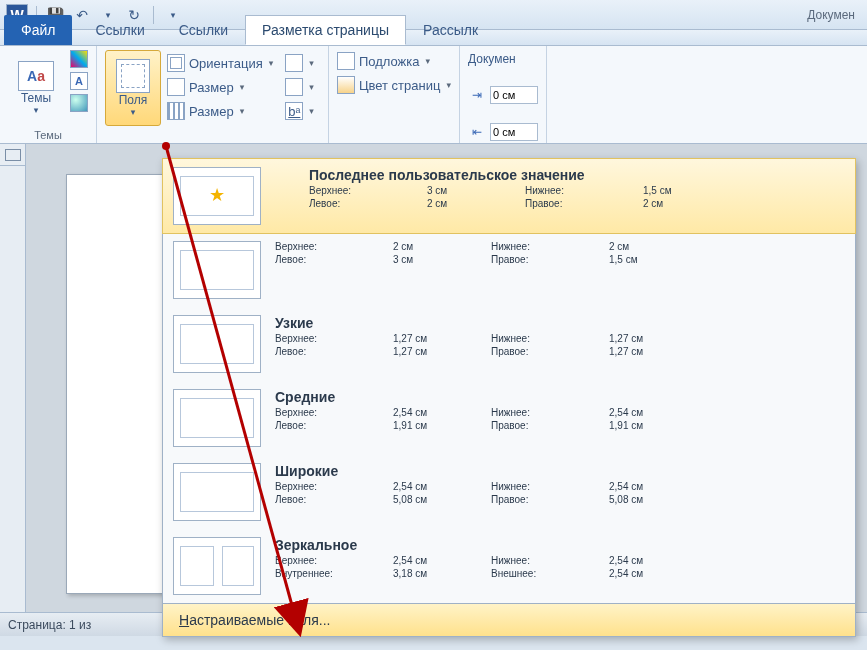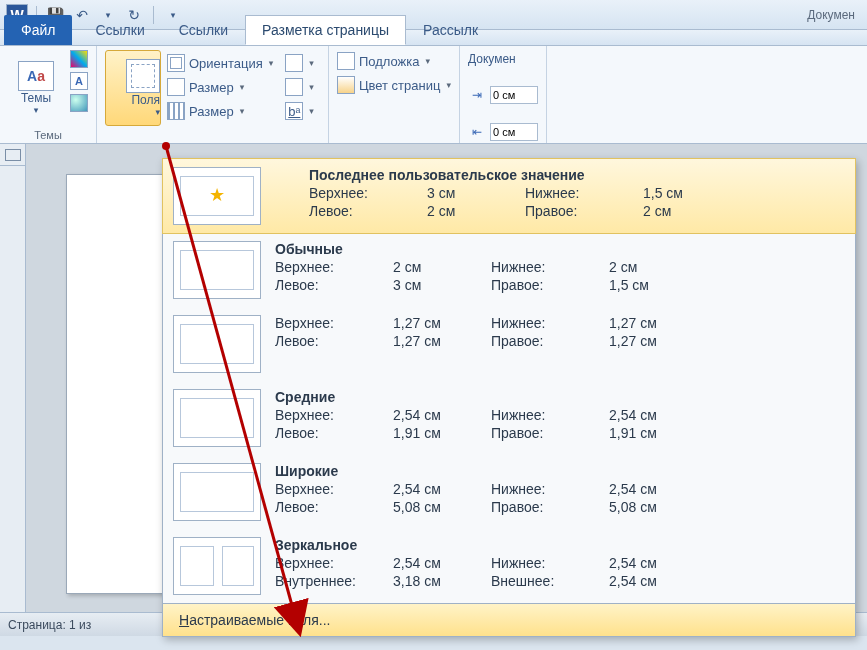--- a/index.html
+++ b/index.html
@@ -82,21 +82,20 @@
   }
   .group-body { display:flex; gap:6px; align-items:flex-start; flex:1;}
   .bigbtn {
     display:flex; flex-direction:column; align-items:center; justify-content:center;
     width:56px; height:76px; font-size:12px; color:#3b5b88;
     border:1px solid transparent; border-radius:3px;
   }
   .bigbtn.selected {
     background:linear-gradient(#fff2c8,#ffd879);
     border:1px solid #d6a93a;
-    align-items:flex-end;
   }
   .themes-icon {
     width:36px;height:30px;border:1px solid #8aa3c4;background:#fff;display:flex;align-items:center;justify-content:center;font-size:14px;font-weight:bold;
   }
   .themes-icon span:first-child{color:#3a68b5}
   .themes-icon span:last-child{color:#c04848}
   .mini-col { display:flex; flex-direction:column; gap:4px; }
   .mini-sq { width:18px;height:18px;border:1px solid #8aa3c4;background:#fff;}
   .mini-sq.colors{background:linear-gradient(45deg,#e06,#0ae,#fd0);}
   .mini-sq.fonts{display:flex;align-items:center;justify-content:center;font-size:11px;font-weight:bold;color:#3a68b5;}
@@ -155,21 +154,21 @@
     width:88px;height:58px;border:1px solid #9fb1c6;background:#fff;position:relative;flex-shrink:0;
   }
   .dd-thumb::before{content:"";position:absolute;inset:8px 6px;border:1px solid #b7c7db;}
   .dd-thumb.star::after{
     content:"★";position:absolute;left:50%;top:50%;transform:translate(-50%,-55%);color:#f4b400;font-size:18px;
   }
   .dd-thumb.mirror::before{left:6px;right:46px;}
   .dd-thumb.mirror::after{content:"";position:absolute;top:8px;bottom:8px;left:48px;right:6px;border:1px solid #b7c7db;}
   .dd-text{flex:1;font-size:14px;color:#2b3a4c;}
   .dd-title{font-weight:bold;margin-bottom:2px;}
-  .dd-grid{display:grid;grid-template-columns:110px 90px 110px 90px;row-gap:2px;column-gap:8px;font-size:14px;}
+  .dd-grid{display:grid;grid-template-columns:110px 90px 110px 90px;row-gap:2px;column-gap:8px;font-size:10px;}
   .dd-footer{
     border-top:1px solid #9fb1c6;
     background:linear-gradient(#fff3c7,#ffe18c);
     padding:8px 16px;
     font-size:14px;
     color:#2b3a4c;
   }
   .dd-footer u{text-decoration:underline;}
   
   .arrow{
@@ -325,36 +324,36 @@
             <div>Левое:</div>
             <div>2 см</div>
             <div>Правое:</div>
             <div>2 см</div>
           </div>
         </div>
       </div>
       <div class="dd-item">
         <div class="dd-thumb"></div>
         <div class="dd-text">
-          <div class="dd-title">Обычные</div>
           <div class="dd-grid">
             <div>Верхнее:</div>
             <div>2 см</div>
             <div>Нижнее:</div>
             <div>2 см</div>
             <div>Левое:</div>
             <div>3 см</div>
             <div>Правое:</div>
             <div>1,5 см</div>
           </div>
         </div>
       </div>
       <div class="dd-item">
         <div class="dd-thumb"></div>
         <div class="dd-text">
+          <div class="dd-title">Узкие</div>
           <div class="dd-grid">
             <div>Верхнее:</div>
             <div>1,27 см</div>
             <div>Нижнее:</div>
             <div>1,27 см</div>
             <div>Левое:</div>
             <div>1,27 см</div>
             <div>Правое:</div>
             <div>1,27 см</div>
           </div>

